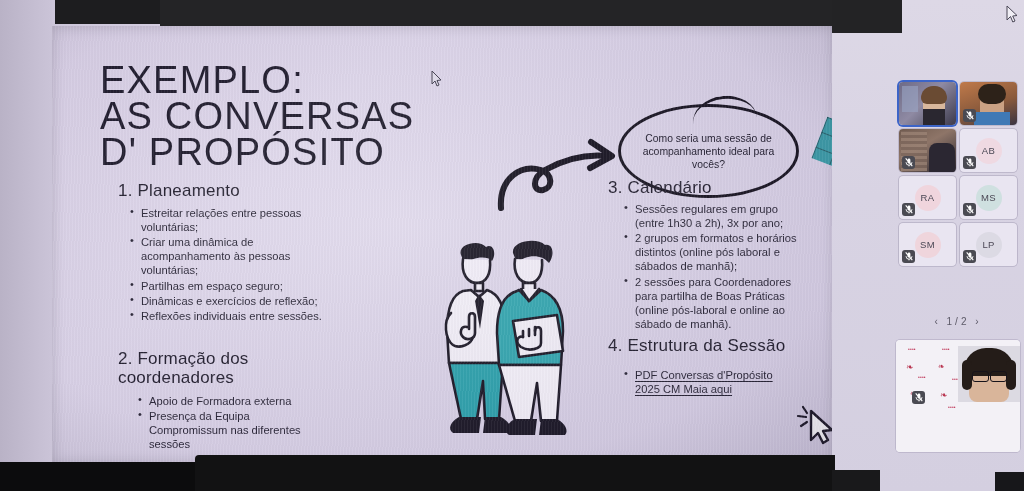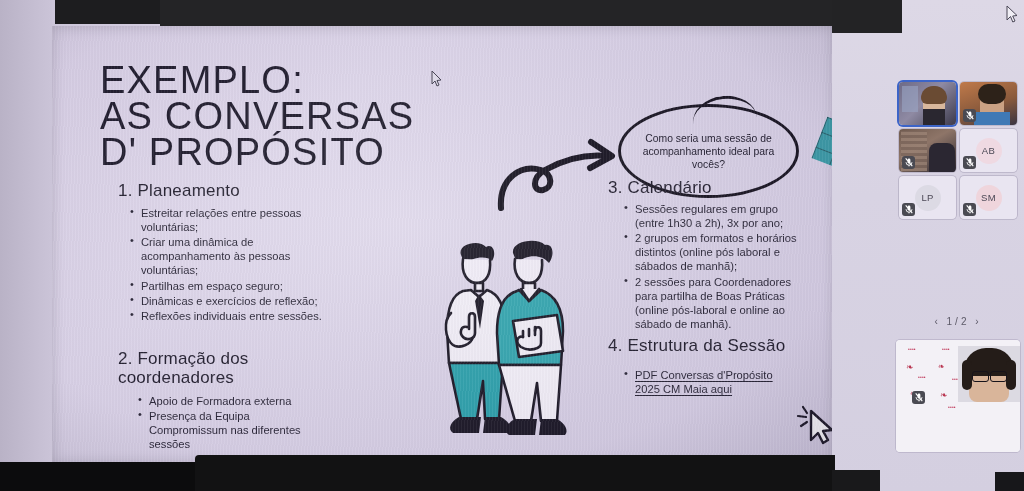--- a/index.html
+++ b/index.html
@@ -261,38 +261,66 @@
           <svg width="8" height="9" viewBox="0 0 8 9">
               <rect x="2.6" y="0.6" width="2.8" height="5" rx="1.4" fill="#fff"></rect>
               <path d="M1 4.2 a3 3 0 0 0 6 0" stroke="#fff" stroke-width=".9" fill="none"></path>
               <path d="M4 7 v1.4" stroke="#fff" stroke-width=".9"></path>
               <path d="M0.7 0.4 L7.3 8.2" stroke="#fff" stroke-width="1.1"></path>
             </svg>
         </div>
       </div>
     </div>
 
-
     <div class="trow">
+      <div class="tile">
+        <div class="ava" style="background:#f0d5dd;">
+          <span>RA</span>
+        </div>
+        <div class="mic">
+          <svg width="8" height="9" viewBox="0 0 8 9">
+              <rect x="2.6" y="0.6" width="2.8" height="5" rx="1.4" fill="#fff"></rect>
+              <path d="M1 4.2 a3 3 0 0 0 6 0" stroke="#fff" stroke-width=".9" fill="none"></path>
+              <path d="M4 7 v1.4" stroke="#fff" stroke-width=".9"></path>
+              <path d="M0.7 0.4 L7.3 8.2" stroke="#fff" stroke-width="1.1"></path>
+            </svg>
+        </div>
+      </div>
+      <div class="tile">
+        <div class="ava" style="background:#cfe0e0;">
+          <span>MS</span>
+        </div>
+        <div class="mic">
+          <svg width="8" height="9" viewBox="0 0 8 9">
+              <rect x="2.6" y="0.6" width="2.8" height="5" rx="1.4" fill="#fff"></rect>
+              <path d="M1 4.2 a3 3 0 0 0 6 0" stroke="#fff" stroke-width=".9" fill="none"></path>
+              <path d="M4 7 v1.4" stroke="#fff" stroke-width=".9"></path>
+              <path d="M0.7 0.4 L7.3 8.2" stroke="#fff" stroke-width="1.1"></path>
+            </svg>
+        </div>
+      </div>
+    </div>
+
+    <div class="trow">
+      <div class="tile">
+        <div class="ava" style="background:#efd5dc;">
+          <span>SM</span>
+        </div>
+        <div class="mic">
+          <svg width="8" height="9" viewBox="0 0 8 9">
+              <rect x="2.6" y="0.6" width="2.8" height="5" rx="1.4" fill="#fff"></rect>
+              <path d="M1 4.2 a3 3 0 0 0 6 0" stroke="#fff" stroke-width=".9" fill="none"></path>
+              <path d="M4 7 v1.4" stroke="#fff" stroke-width=".9"></path>
+              <path d="M0.7 0.4 L7.3 8.2" stroke="#fff" stroke-width="1.1"></path>
+            </svg>
+        </div>
+      </div>
       <div class="tile">
         <div class="ava" style="background:#dcdae4;">
           <span>LP</span>
-        </div>
-        <div class="mic">
-          <svg width="8" height="9" viewBox="0 0 8 9">
-              <rect x="2.6" y="0.6" width="2.8" height="5" rx="1.4" fill="#fff"></rect>
-              <path d="M1 4.2 a3 3 0 0 0 6 0" stroke="#fff" stroke-width=".9" fill="none"></path>
-              <path d="M4 7 v1.4" stroke="#fff" stroke-width=".9"></path>
-              <path d="M0.7 0.4 L7.3 8.2" stroke="#fff" stroke-width="1.1"></path>
-            </svg>
-        </div>
-      </div>
-      <div class="tile">
-        <div class="ava" style="background:#efd5dc;">
-          <span>SM</span>
         </div>
         <div class="mic">
           <svg width="8" height="9" viewBox="0 0 8 9">
               <rect x="2.6" y="0.6" width="2.8" height="5" rx="1.4" fill="#fff"></rect>
               <path d="M1 4.2 a3 3 0 0 0 6 0" stroke="#fff" stroke-width=".9" fill="none"></path>
               <path d="M4 7 v1.4" stroke="#fff" stroke-width=".9"></path>
               <path d="M0.7 0.4 L7.3 8.2" stroke="#fff" stroke-width="1.1"></path>
             </svg>
         </div>
       </div>

